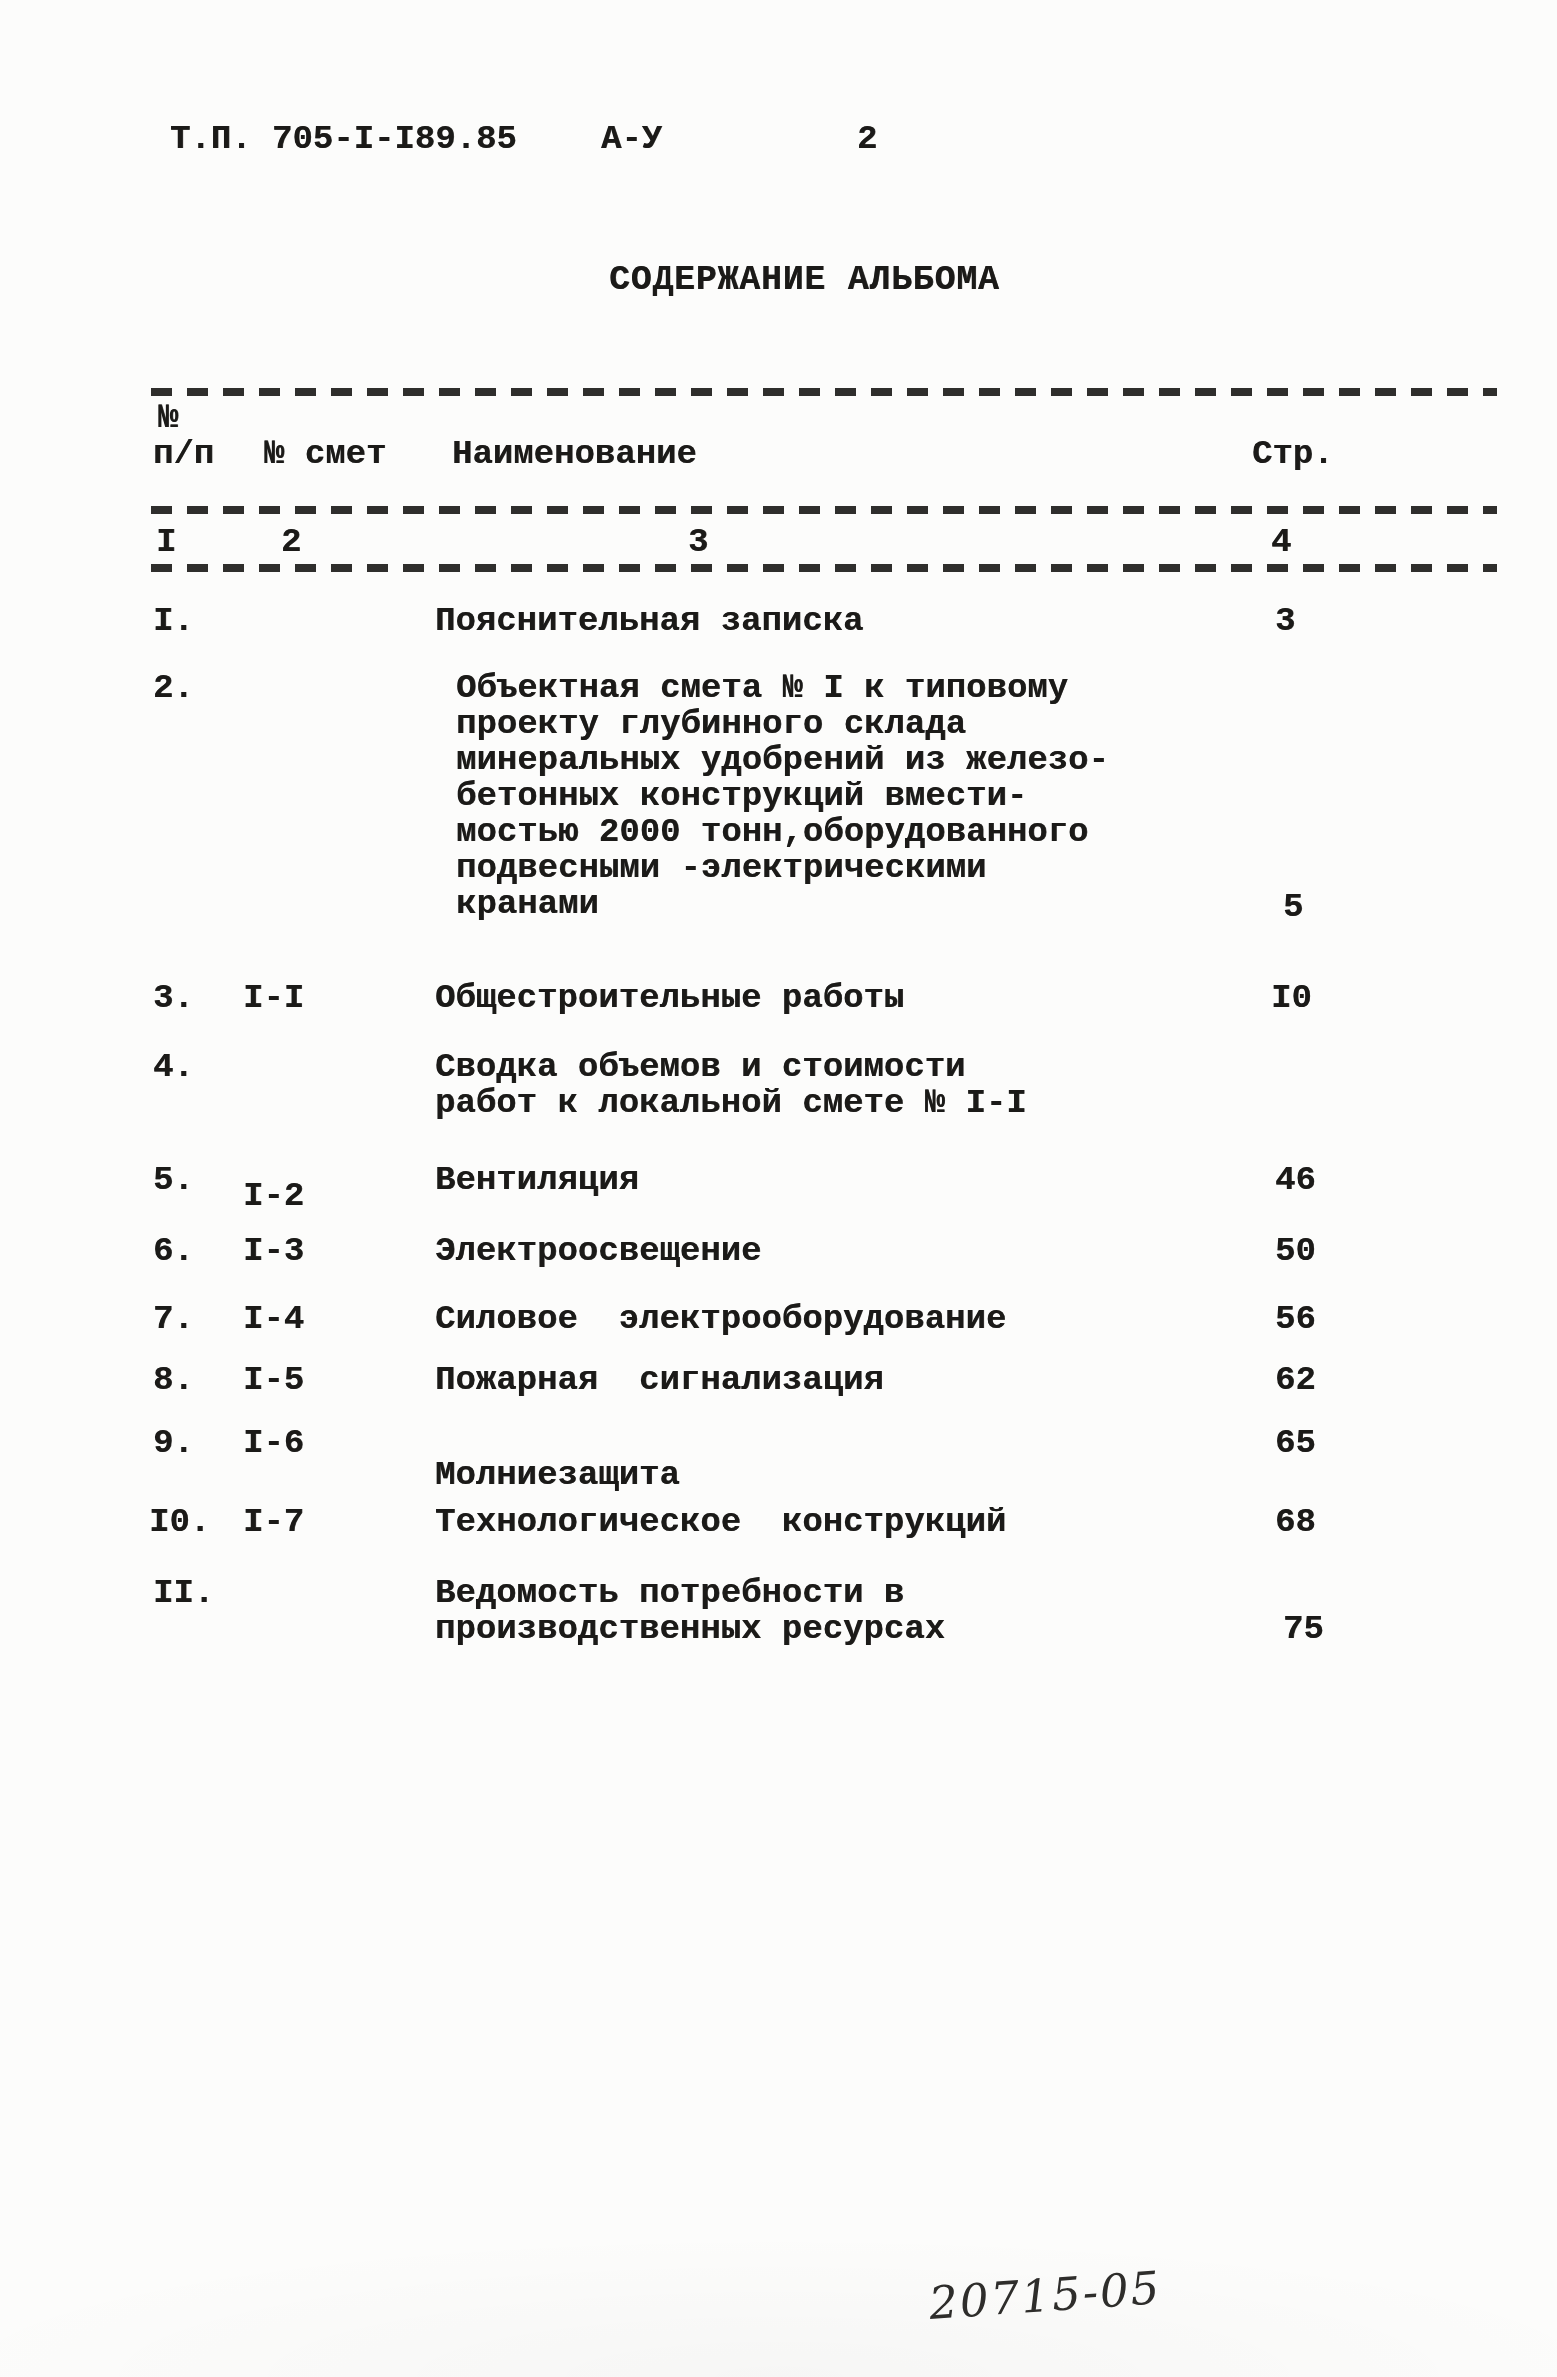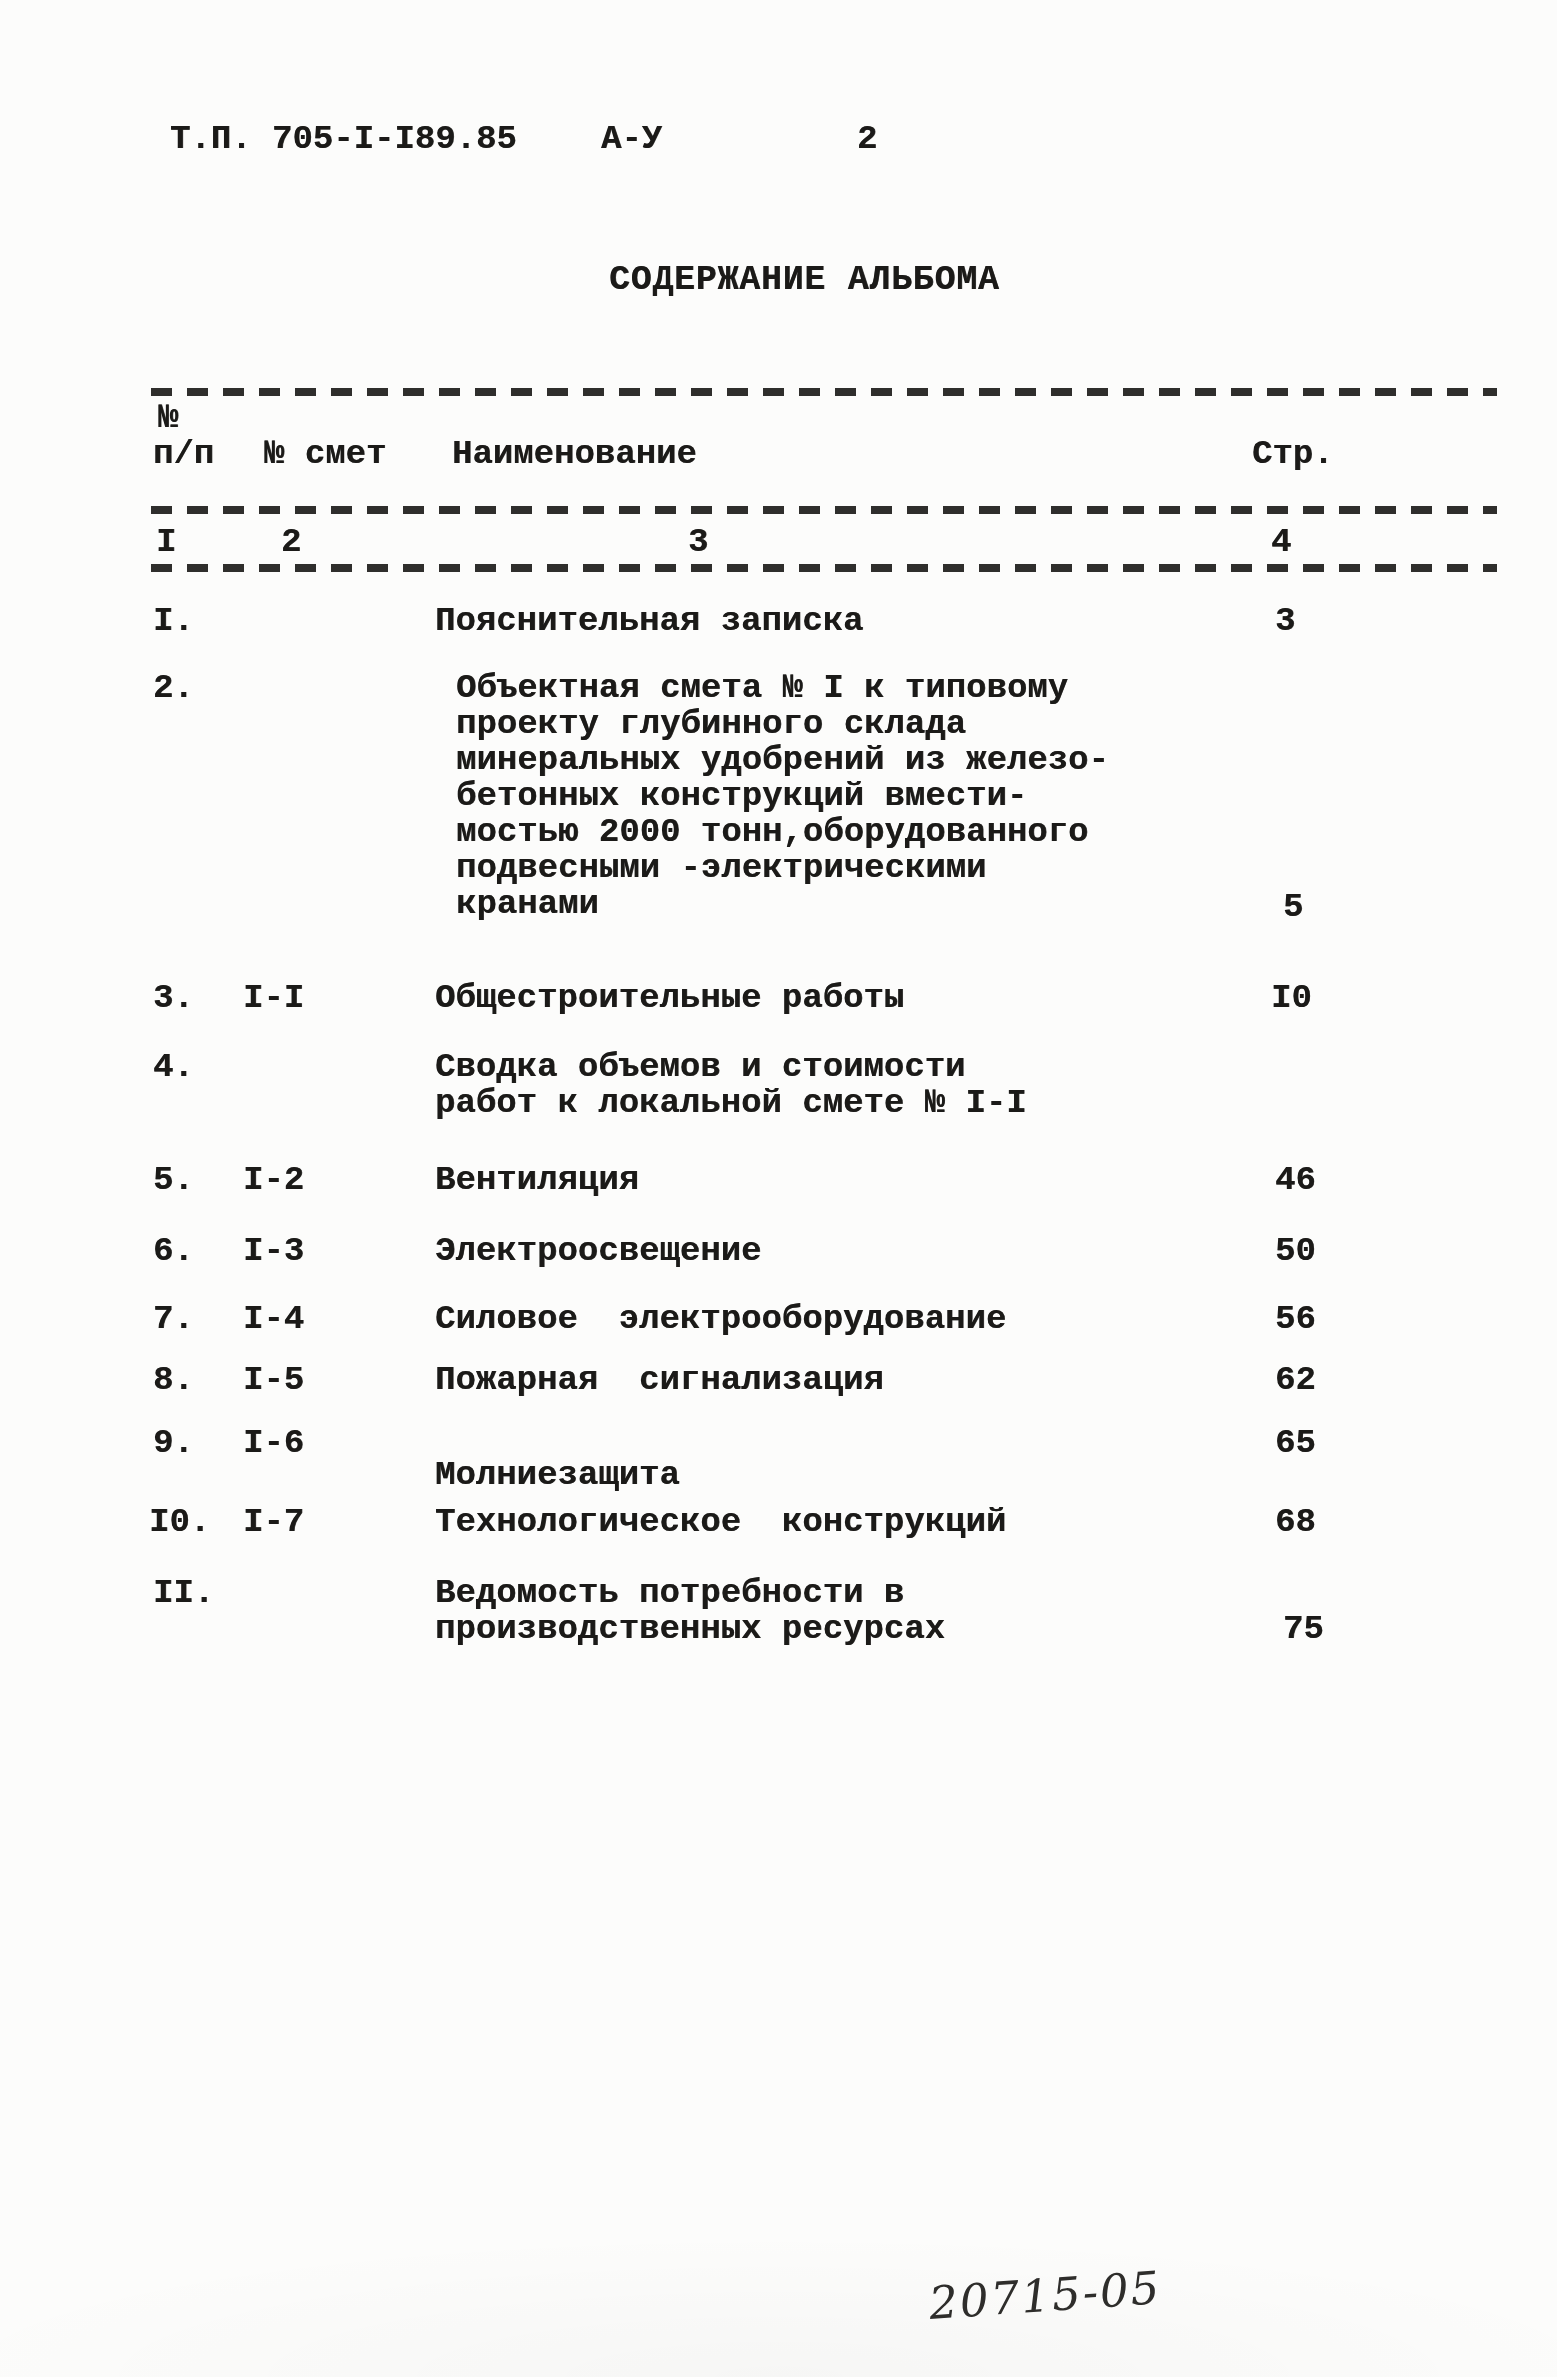--- a/index.html
+++ b/index.html
@@ -111,21 +111,21 @@
 
     <div class="row" style="top:1049px;">
       <pre class="cell tw" style="left:153px; top:0;">4.</pre>
       <pre class="cell tw" style="left:435px; top:0;">Сводка объемов и стоимости
 работ к локальной смете № I-I</pre>
       <pre class="cell tw" style="left:1275px; top:0;"></pre>
     </div>
 
     <div class="row" style="top:1162px;">
       <pre class="cell tw" style="left:153px; top:0;">5.</pre>
-      <pre class="cell tw" style="left:243px; top:0;">I-2</pre>
+      <pre class="cell tw" style="left:243px; top:16px;">I-2</pre>
       <pre class="cell tw" style="left:435px; top:0;">Вентиляция</pre>
       <pre class="cell tw" style="left:1275px; top:0;">46</pre>
     </div>
 
     <div class="row" style="top:1233px;">
       <pre class="cell tw" style="left:153px; top:0;">6.</pre>
       <pre class="cell tw" style="left:243px; top:0;">I-3</pre>
       <pre class="cell tw" style="left:435px; top:0;">Электроосвещение</pre>
       <pre class="cell tw" style="left:1275px; top:0;">50</pre>
     </div>

